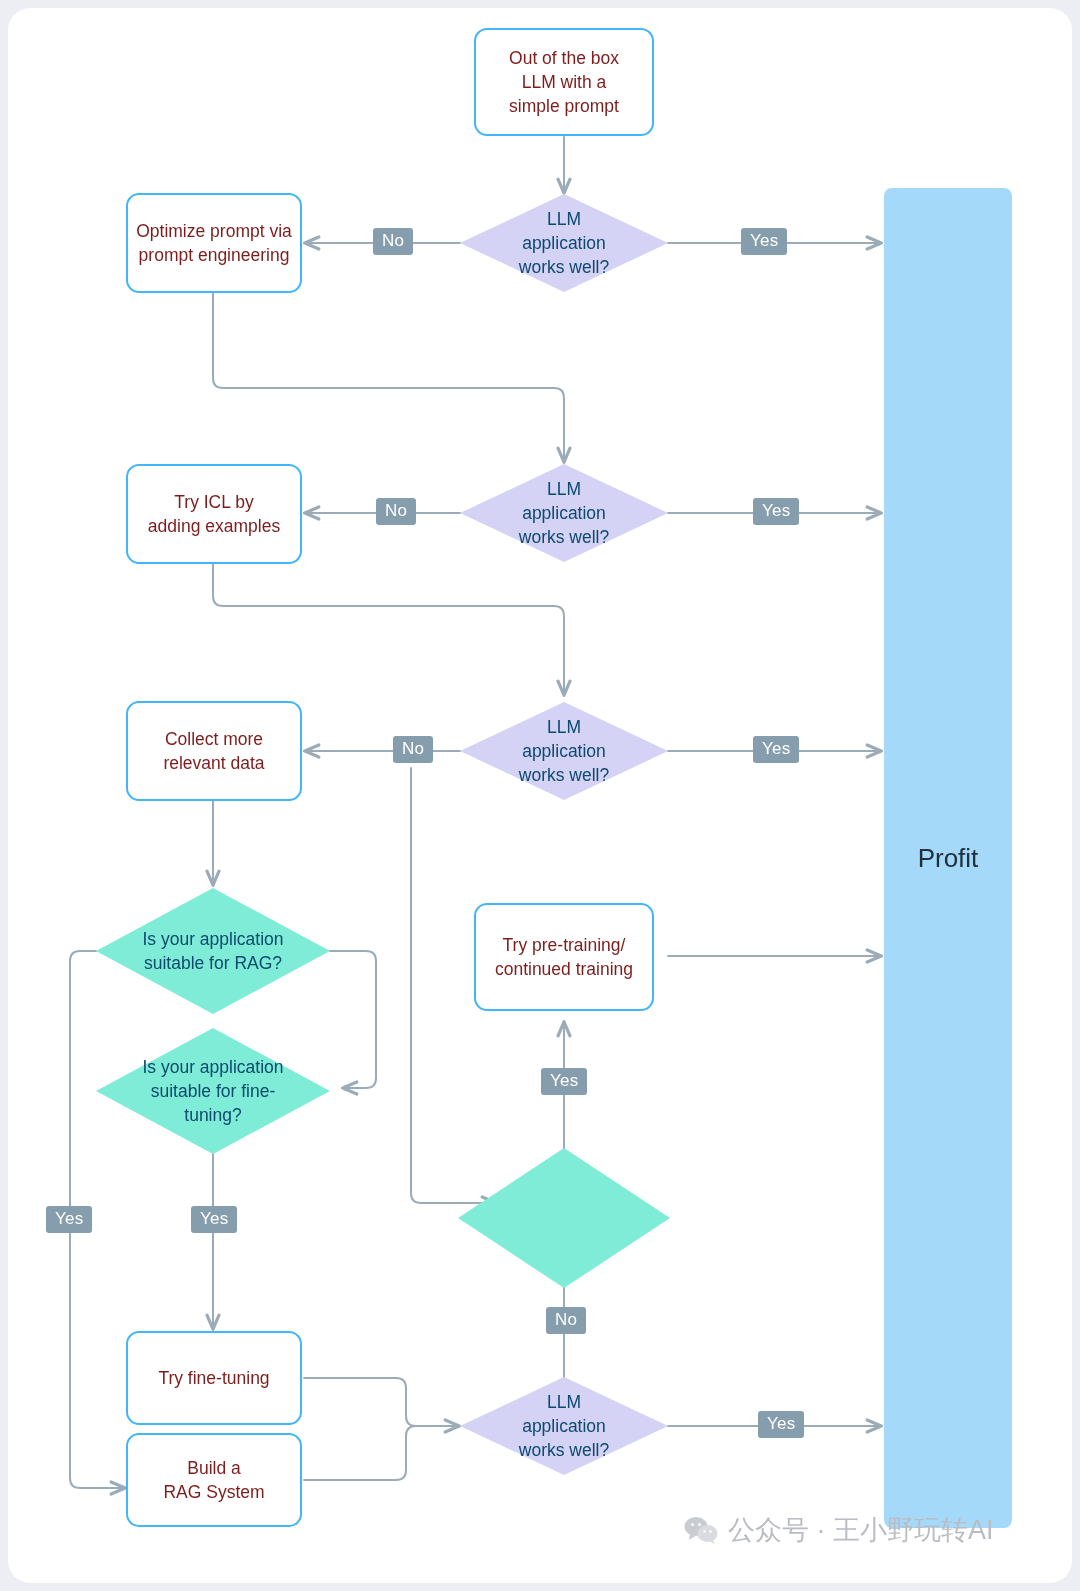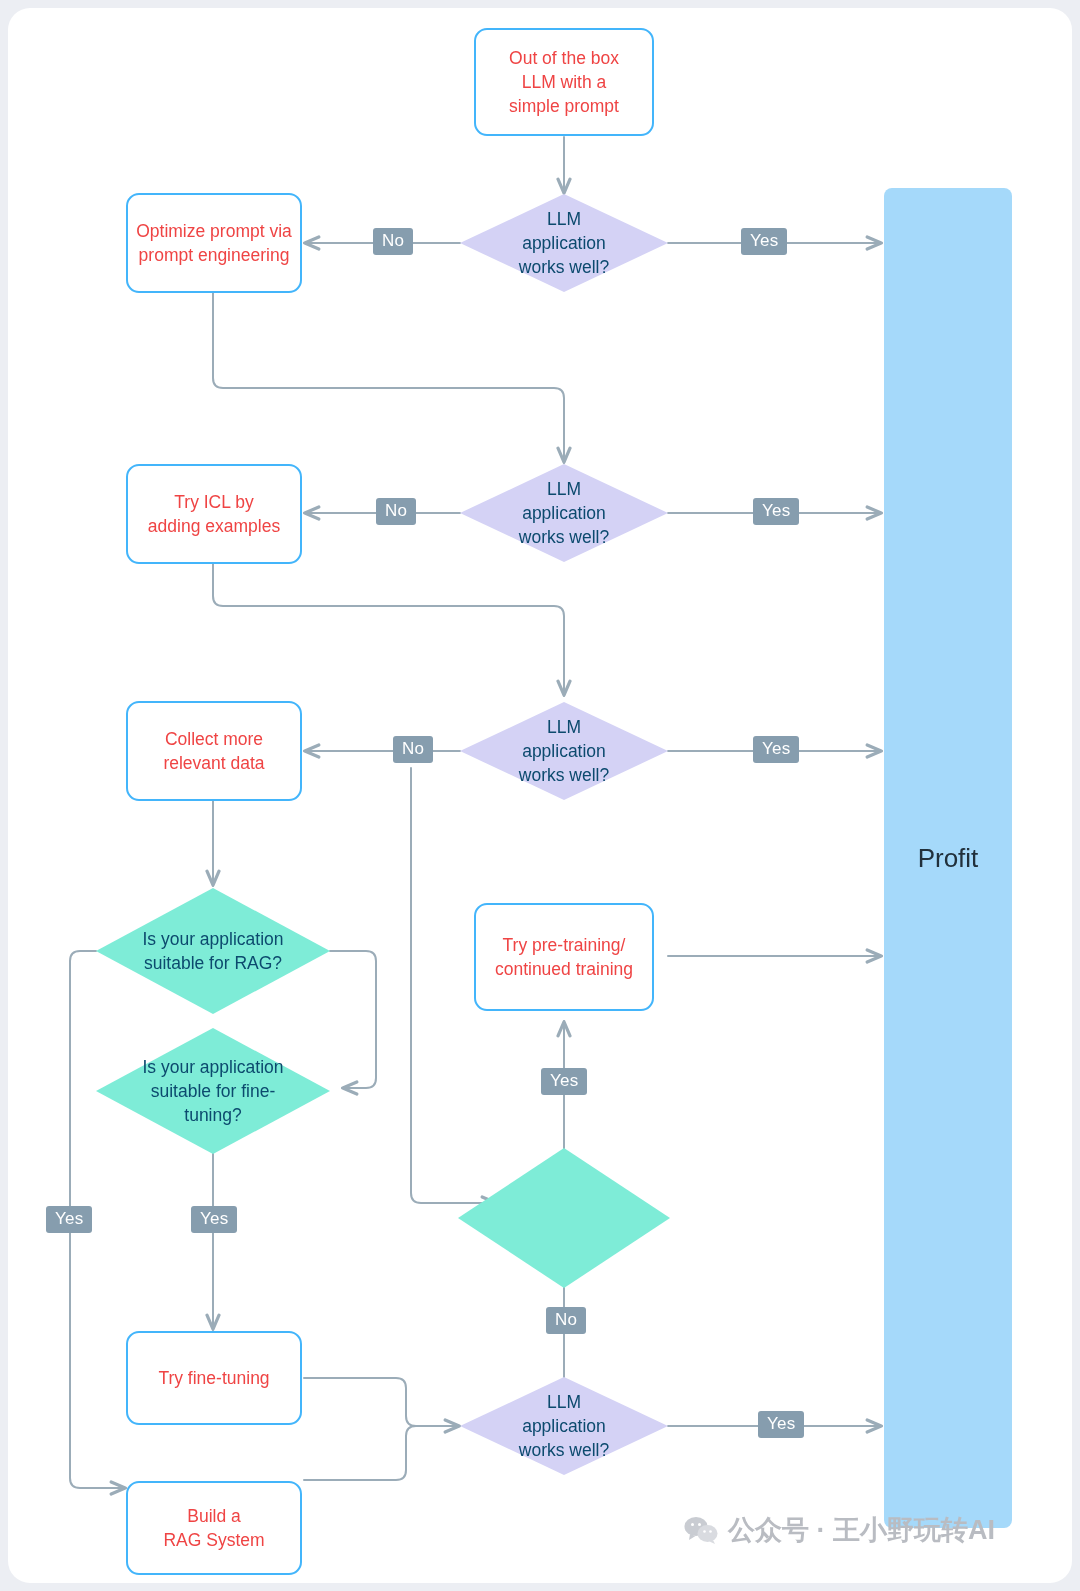--- a/index.html
+++ b/index.html
@@ -30,21 +30,21 @@
     height: 1575px;
     pointer-events: none;
   }
   .node {
     position: absolute;
     box-sizing: border-box;
     display: flex;
     align-items: center;
     justify-content: center;
     text-align: center;
-    color: #ef4444;
+    color: #7f1d1d;
     line-height: 1.38;
   }
   .proc {
     background: #ffffff;
     border: 2.2px solid #43b5fb;
     border-radius: 13px;
     font-size: 17.5px;
   }
   .diamond-wrap {
     position: absolute;
@@ -96,21 +96,20 @@
   }
   .watermark {
     position: absolute;
     display: flex;
     align-items: center;
     gap: 10px;
     color: #b9bcc2;
     font-size: 27px;
     z-index: 9;
     white-space: nowrap;
-    font-weight: bold;
   }
   .watermark svg { display: block; }
 </style>
 </head>
 <body>
 
 <div id="canvas">
 
   <svg class="wires" viewBox="0 0 1064 1575">
     <defs>
@@ -231,21 +230,21 @@
   </div>
 
   <div class="diamond-wrap" style="left:450px; top:1140px; width:212px; height:140px;">
     <div class="diamond-shape dm-teal"></div>
   </div>
 
   <div class="node proc" style="left:118px; top:1323px; width:176px; height:94px;">
     <span style="white-space:pre-line;">Try fine-tuning</span>
   </div>
 
-  <div class="node proc" style="left:118px; top:1425px; width:176px; height:94px;margin-top:48px;">
+  <div class="node proc" style="left:118px; top:1425px; width:176px; height:94px;">
     <span style="white-space:pre-line;">Build a
 RAG System</span>
   </div>
 
   <div class="profit" style="left:876px; top:180px; width:128px; height:1340px;">
     <span>Profit</span>
   </div>
 
   <div class="badge" style="left:365px; top:220px;">
     <span>No</span>

